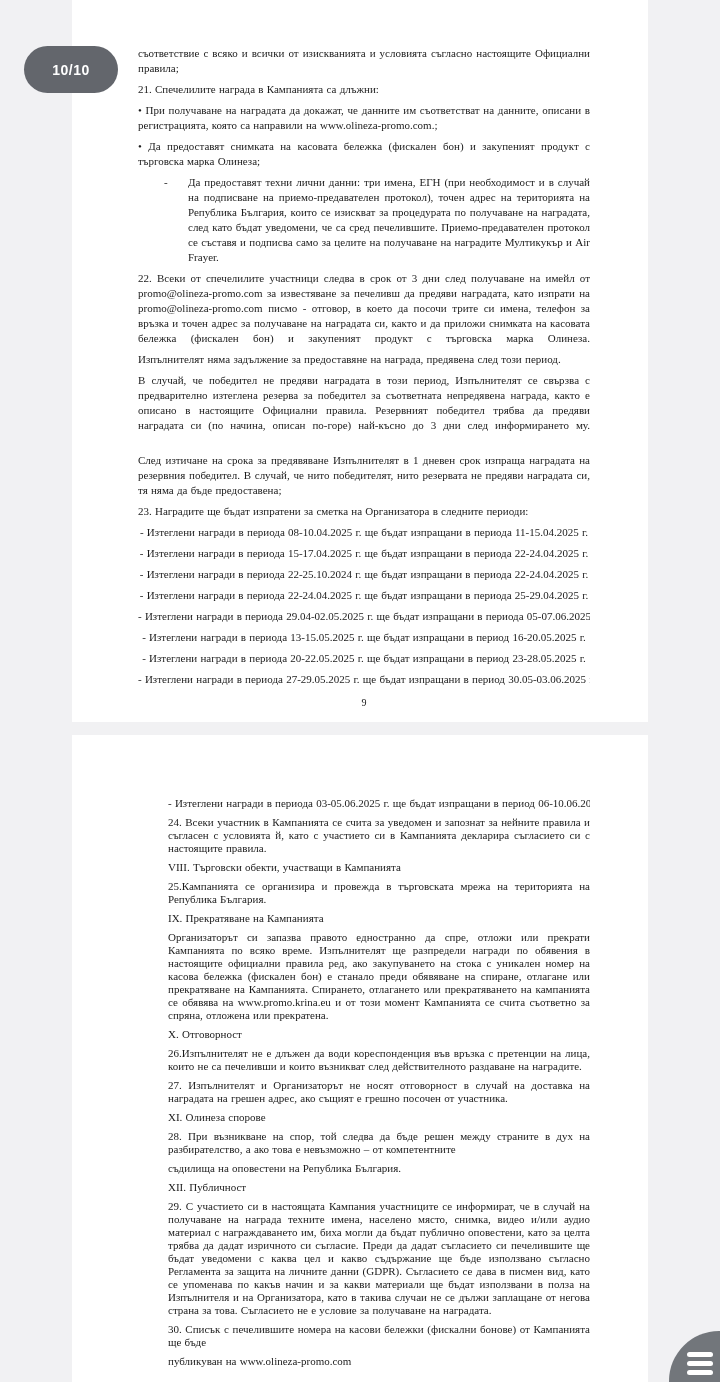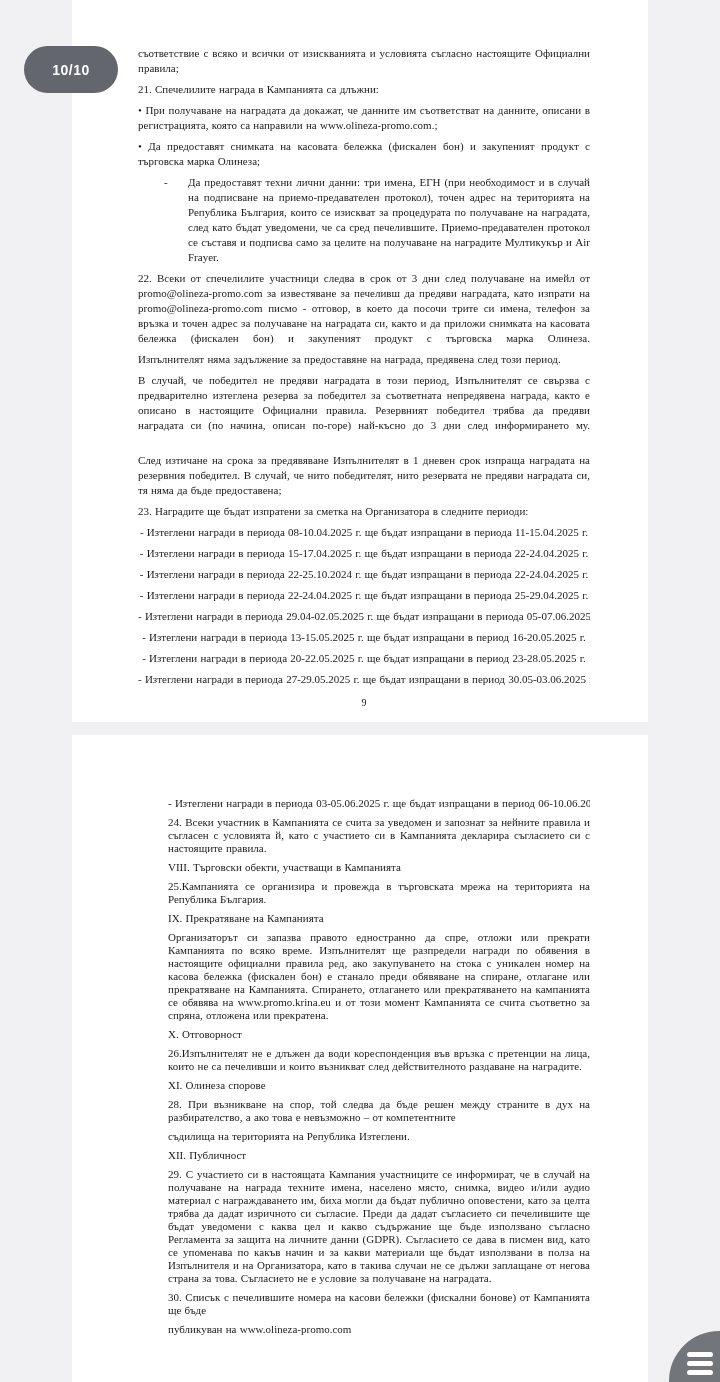--- a/index.html
+++ b/index.html
@@ -108,23 +108,24 @@
   <section class="page page-2">
     <div class="page-content">
         <p class="para date-line">- Изтеглени награди в периода 03-05.06.2025 г. ще бъдат изпращани в период 06-10.06.2025 г.</p>
         <p class="para">24. Всеки участник в Кампанията се счита за уведомен и запознат за нейните правила и съгласен с условията й, като с участието си в Кампанията декларира съгласието си с настоящите правила.</p>
         <p class="para">VIII. Търговски обекти, участващи в Кампанията</p>
         <p class="para">25.Кампанията се организира и провежда в търговската мрежа на територията на Република България.</p>
         <p class="para">IX. Прекратяване на Кампанията</p>
         <p class="para">Организаторът си запазва правото едностранно да спре, отложи или прекрати Кампанията по всяко време. Изпълнителят ще разпредели награди по обявения в настоящите официални правила ред, ако закупуването на стока с уникален номер на касова бележка (фискален бон) е станало преди обявяване на спиране, отлагане или прекратяване на Кампанията. Спирането, отлагането или прекратяването на кампанията се обявява на www.promo.krina.eu и от този момент Кампанията се счита съответно за спряна, отложена или прекратена.</p>
         <p class="para">X. Отговорност</p>
         <p class="para">26.Изпълнителят не е длъжен да води кореспонденция във връзка с претенции на лица, които не са печеливши и които възникват след действителното раздаване на наградите.</p>
+        <p class="para">27. Изпълнителят и Организаторът не носят отговорност в случай на доставка на наградата на грешен адрес, ако същият е грешно посочен от участника.</p>
         <p class="para">XI. Олинеза спорове</p>
         <p class="para">28. При възникване на спор, той следва да бъде решен между страните в дух на разбирателство, а ако това е невъзможно – от компетентните</p>
-        <p class="para">съдилища на територията на Република Изтеглени.</p>
+        <p class="para">съдилища на оповестени на Република България.</p>
         <p class="para">XII. Публичност</p>
         <p class="para">29. С участието си в настоящата Кампания участниците се информират, че в случай на получаване на награда техните имена, населено място, снимка, видео и/или аудио материал с награждаването им, биха могли да бъдат публично оповестени, като за целта трябва да дадат изричното си съгласие. Преди да дадат съгласието си печелившите ще бъдат уведомени с каква цел и какво съдържание ще бъде използвано съгласно Регламента за защита на личните данни (GDPR). Съгласието се дава в писмен вид, като се упоменава по какъв начин и за какви материали ще бъдат използвани в полза на Изпълнителя и на Организатора, като в такива случаи не се дължи заплащане от негова страна за това. Съгласието не е условие за получаване на наградата.</p>
         <p class="para">30. Списък с печелившите номера на касови бележки (фискални бонове) от Кампанията ще бъде</p>
         <p class="para">публикуван на www.olineza-promo.com</p>
       </div>
   </section>
 </div>
 
 <div class="badge">10/10</div>
 

